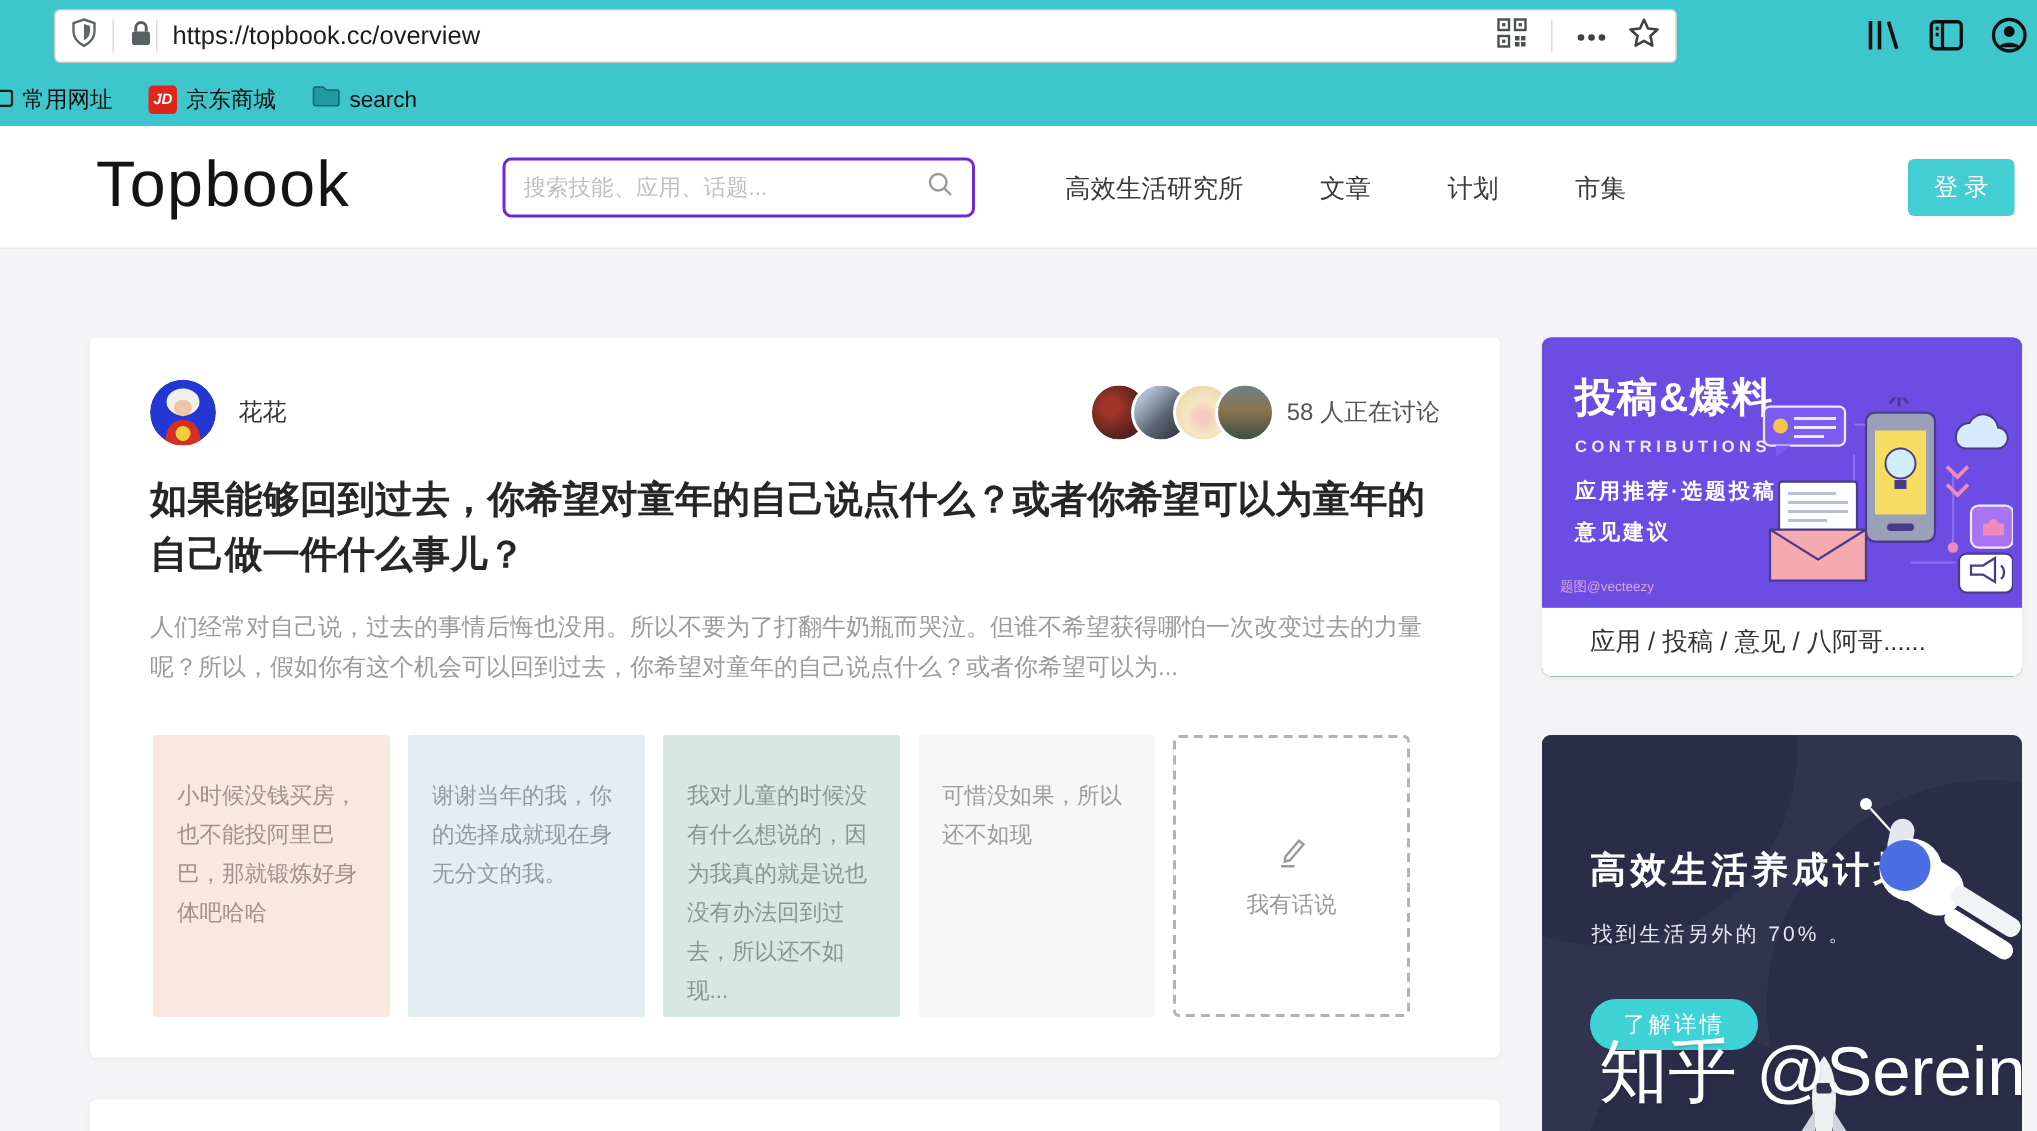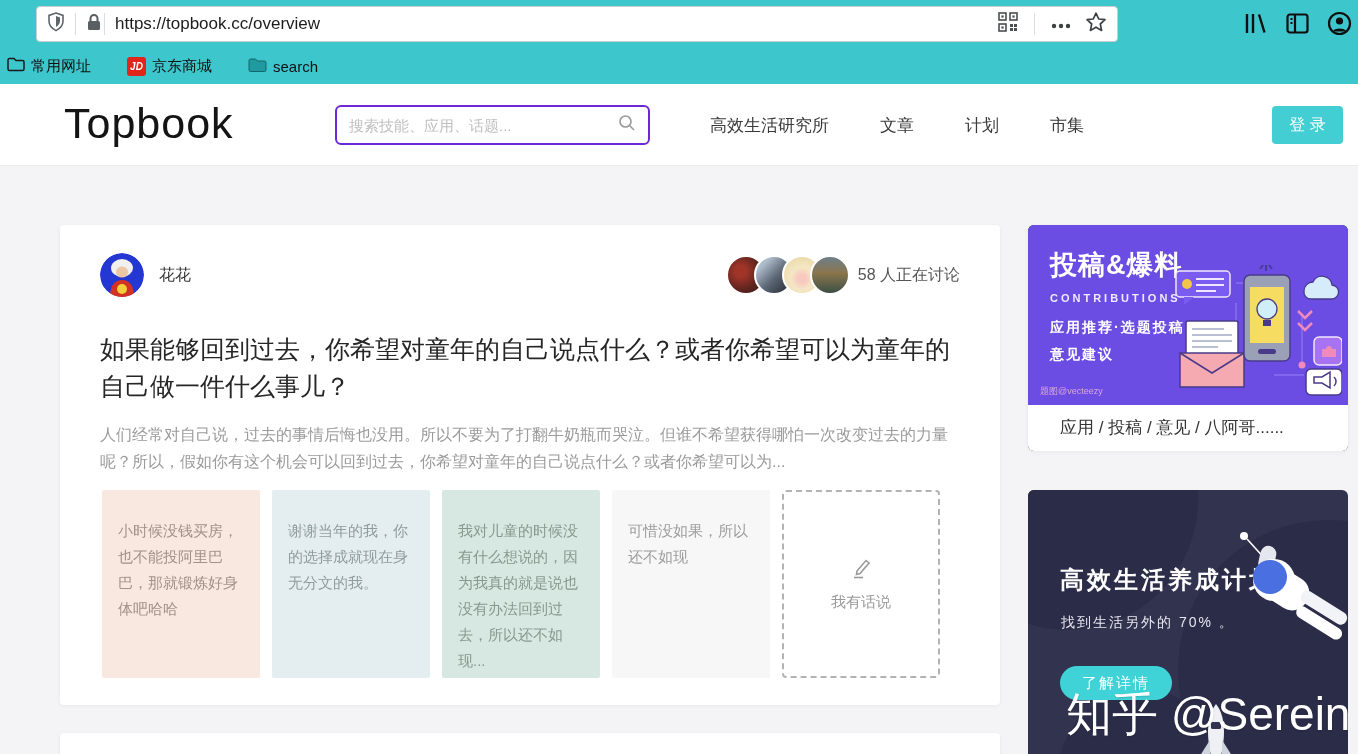--- a/index.html
+++ b/index.html
@@ -7,21 +7,21 @@
 
   
   .chrome { position:relative; width:100%; height:84px; background:#3ec6cd; }
   .url-row { position:relative; height:48px; }
   .url-bar { position:absolute; left:36px; top:6px; width:1082px; height:36px; background:#fff;
              border:1px solid #c8cdcd; border-radius:4px; display:flex; align-items:center; padding:0 10px; }
   .url-bar .sep { width:1px; height:22px; background:#dcdcdc; margin:0 10px; }
   .url-text { font-size:17px; color:#1c1c1c; flex:1; }
   .url-right { display:flex; align-items:center; gap:14px; }
   .chrome-icons { position:absolute; right:6px; top:11px; display:flex; gap:17px; align-items:center; }
-  .bookmarks { height:36px; display:flex; align-items:center; gap:20px; padding-left:16px; }
+  .bookmarks { height:36px; display:flex; align-items:center; gap:8px; padding-left:0; }
   .bm-item { display:flex; align-items:center; gap:6px; margin-right:16px; font-size:15px; color:#101010; cursor:pointer; }
   .bm-item:first-child { margin-left:-9px; }
   .jd-badge { width:19px; height:19px; background:#e1251b; border-radius:3px; color:#fff; font-size:10px;
               font-weight:bold; font-style:italic; display:flex; align-items:center; justify-content:center; }
 
   
   .site-header { position:relative; height:82px; background:#fff; border-bottom:1px solid #ececec; }
   .logo { position:absolute; left:64px; top:15px; font-size:43px; font-weight:400; letter-spacing:1px; color:#141414; }
   .search-box { position:absolute; left:335px; top:21px; width:315px; height:40px; border:2px solid #6d28d9;
                 border-radius:6px; display:flex; align-items:center; padding:0 12px; background:#fff; }
@@ -42,21 +42,21 @@
   .q-author .name { font-size:16px; color:#333; }
   .avatar-main { width:44px; height:44px; border-radius:50%; overflow:hidden; flex:0 0 auto; }
   .participants { display:flex; align-items:center; }
   .p-av { width:40px; height:40px; border-radius:50%; border:2px solid #fff; margin-left:-12px; }
   .p-av:first-child { margin-left:0; }
   .av1 { background:radial-gradient(circle at 35% 40%, #a03428 18%, #5a231e 60%, #401713); }
   .av2 { background:linear-gradient(135deg, #aebccb 20%, #5c6675 55%, #23272e); }
   .av3 { background:radial-gradient(circle at 50% 60%, #f8c9c0 14%, #f4e7c4 40%, #e7d39e); }
   .av4 { background:linear-gradient(180deg, #6e7f8a 0%, #8a754c 45%, #3c4f45 100%); }
   .p-count { font-size:16px; color:#555; margin-left:8px; white-space:nowrap; }
-  .q-title { margin-top:34px; font-size:25px; line-height:37px; font-weight:normal; color:#262626; width:862px; }
+  .q-title { margin-top:18px; font-size:25px; line-height:37px; font-weight:bold; color:#262626; width:862px; }
   .q-desc { margin-top:16px; font-size:16px; line-height:27px; color:#9b9b9b; width:862px; }
   .answers { position:absolute; left:42px; top:265px; display:flex; gap:12px; }
   .answer-box { width:158px; height:188px; border-radius:2px; padding:28px 16px 0 16px; font-size:15px; line-height:26px; cursor:pointer; }
   .add-box { width:158px; height:188px; border:2px dashed #b3b3b3; border-radius:4px; display:flex; flex-direction:column;
              align-items:center; justify-content:center; gap:10px; color:#999; font-size:15px; cursor:pointer; background:#fff; }
 
   .card-next { position:absolute; left:60px; top:567px; width:940px; height:40px; background:#fff; border-radius:4px;
                box-shadow:0 1px 4px rgba(0,0,0,.05); }
 
   

